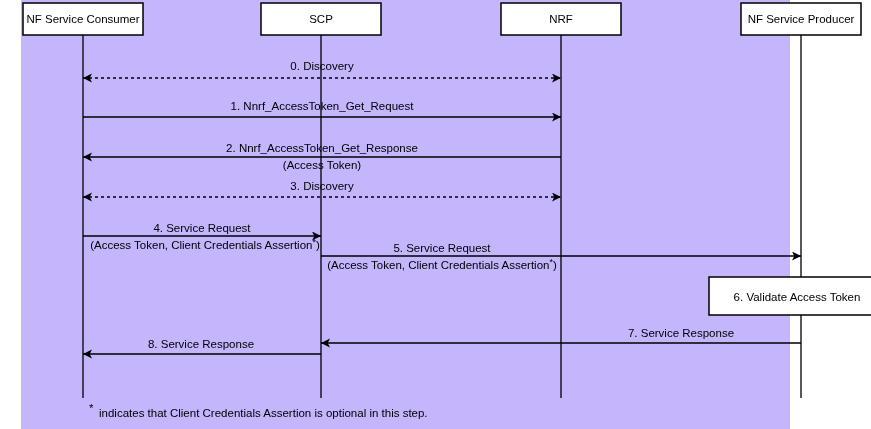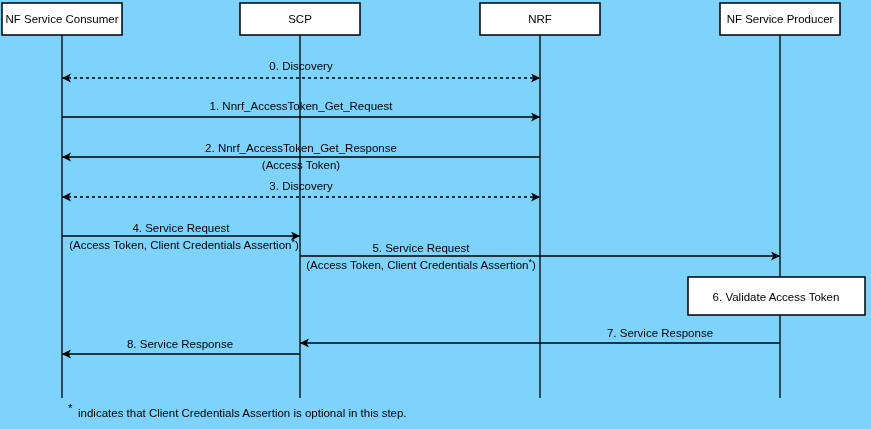--- a/index.html
+++ b/index.html
@@ -2,24 +2,25 @@
 <html><head>
 <meta charset="utf-8">
 <style>
   html, body {
     margin: 0;
     padding: 0;
     background: #ffffff;
   }
   .canvas {
     position: relative;
-    width: 871px;
+    width: 769px;
     height: 429px;
-    background: #7dd3fc;
+    background: #c4b5fd;
     font-family: "Liberation Sans", sans-serif;
+    margin-left: 21px;
   }
   svg text {
     font-family: "Liberation Sans", sans-serif;
     font-size: 11.5px;
     fill: #000000;
   }
   .actor-rect, .action-rect {
     fill: #ffffff;
     stroke: #000000;
     stroke-width: 1.5;

